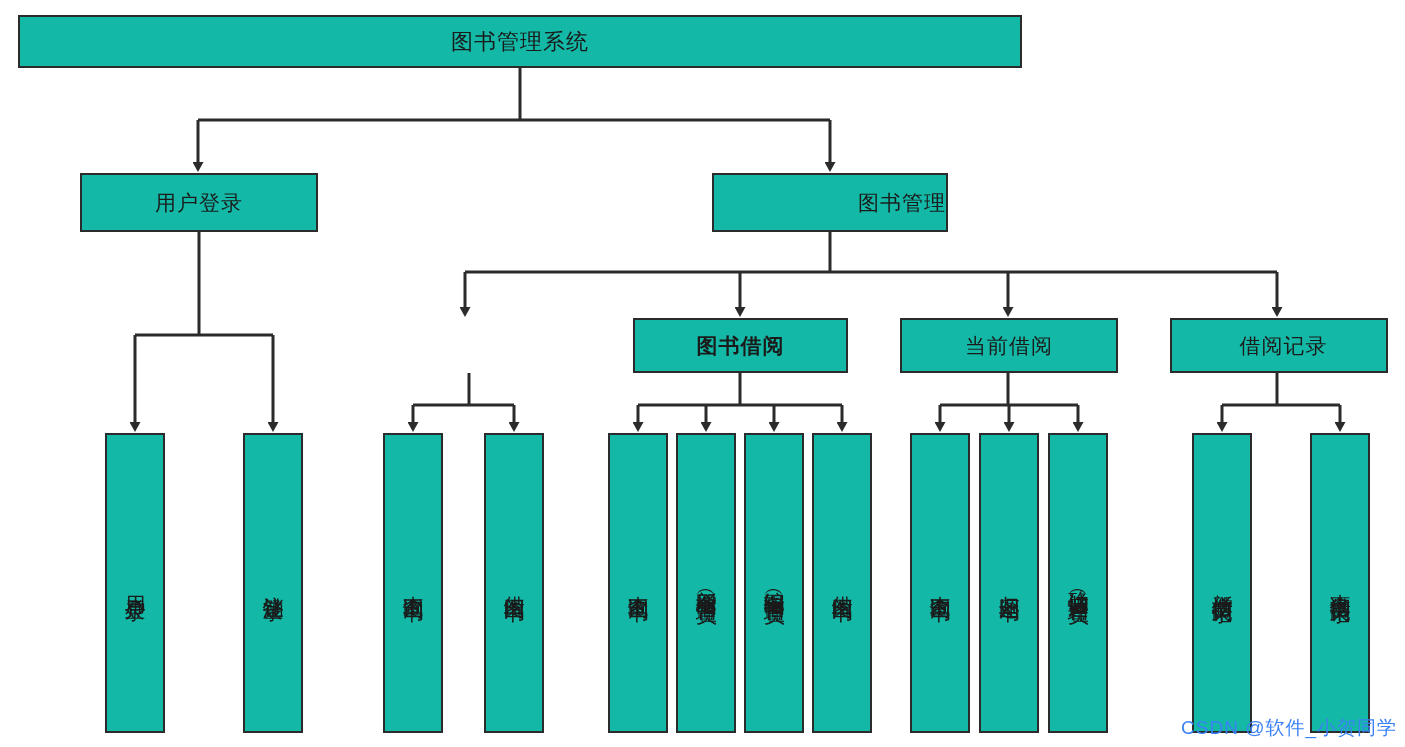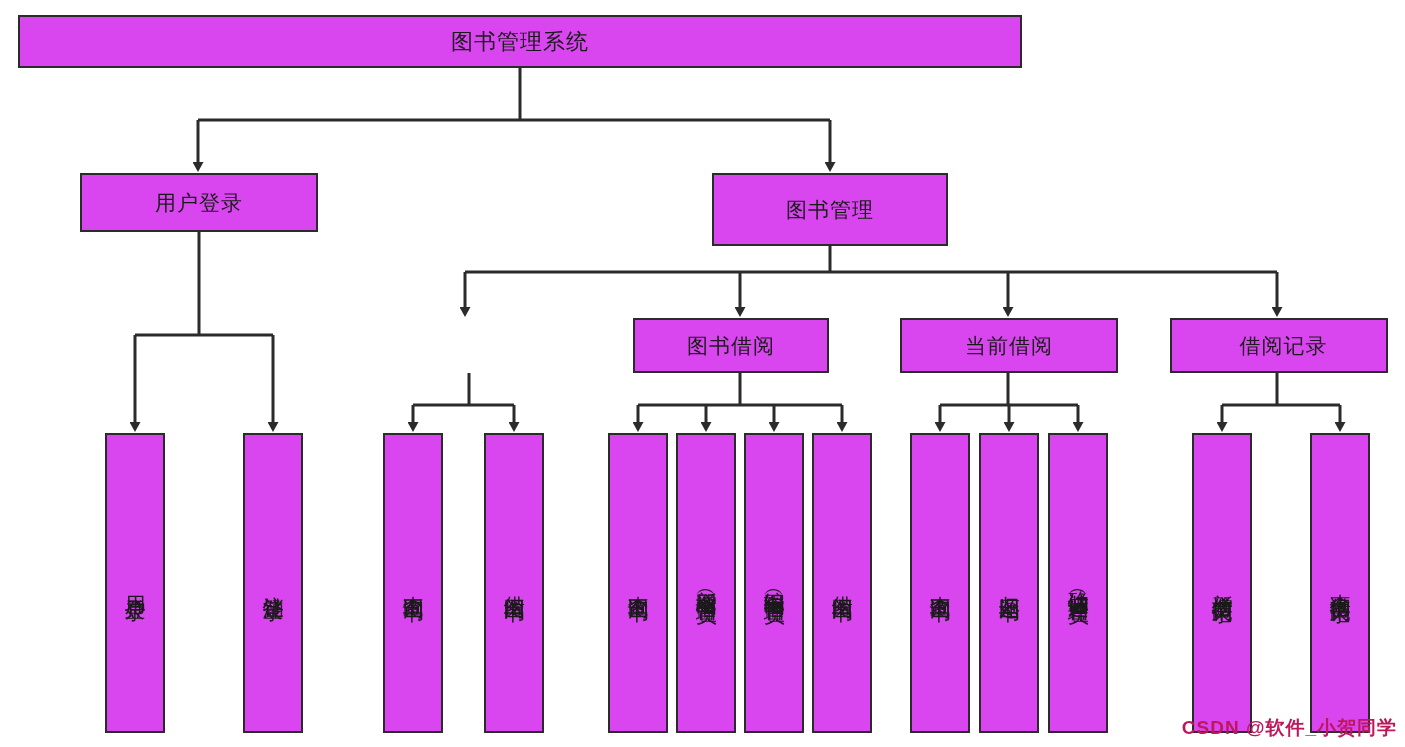--- a/index.html
+++ b/index.html
@@ -22,21 +22,21 @@
     left: 0;
     top: 0;
     width: 1405px;
     height: 747px;
     pointer-events: none;
   }
   .node {
     position: absolute;
     box-sizing: border-box;
     border: 2px solid #2b2b2b;
-    background: #d946ef;
+    background: #14b8a6;
     display: flex;
     align-items: center;
     justify-content: center;
     color: #1a1a1a;
   }
   .node.h {
     font-size: 21px;
     letter-spacing: 1px;
   }
   .node.root {
@@ -56,24 +56,23 @@
     writing-mode: vertical-rl;
     text-orientation: upright;
     white-space: nowrap;
     text-align: center;
   }
   .watermark {
     position: absolute;
     right: 8px;
     bottom: 6px;
     font-size: 19px;
-    color: #be185d;
+    color: #3b82f6;
     letter-spacing: 1px;
     white-space: nowrap;
-    font-weight: bold;
   }
 </style>
 </head>
 <body>
 
 <div id="canvas">
 
   <svg class="edges" viewBox="0 0 1405 747" xmlns="http://www.w3.org/2000/svg">
     <defs>
       <marker id="arrow" markerWidth="10" markerHeight="11" refX="1" refY="5.5" orient="auto" markerUnits="userSpaceOnUse">
@@ -125,25 +124,25 @@
     </g>
   </svg>
 
   <div class="node h root" style="left:18px; top:15px; width:1004px; height:53px;">
     <span>图书管理系统</span>
   </div>
 
   <div class="node h" style="left:80px; top:173px; width:238px; height:59px;">
     <span>用户登录</span>
   </div>
-  <div class="node h" style="left:712px; top:173px; width:236px; height:73px;">
+  <div class="node h" style="left:712px; top:173px; width:236px; height:59px;justify-content:flex-end;">
     <span>图书管理</span>
   </div>
 
-  <div class="node h" style="left:633px; top:318px; width:196px; height:55px;">
+  <div class="node h" style="left:633px; top:318px; width:215px; height:55px;font-weight:bold;">
     <span>图书借阅</span>
   </div>
   <div class="node h" style="left:900px; top:318px; width:218px; height:55px;text-align:right;">
     <span>当前借阅</span>
   </div>
   <div class="node h" style="left:1170px; top:318px; width:218px; height:55px;padding-left:9px;">
     <span>借阅记录</span>
   </div>
 
   <div class="node v" style="left:105px; top:433px; width:60px; height:300px;">

